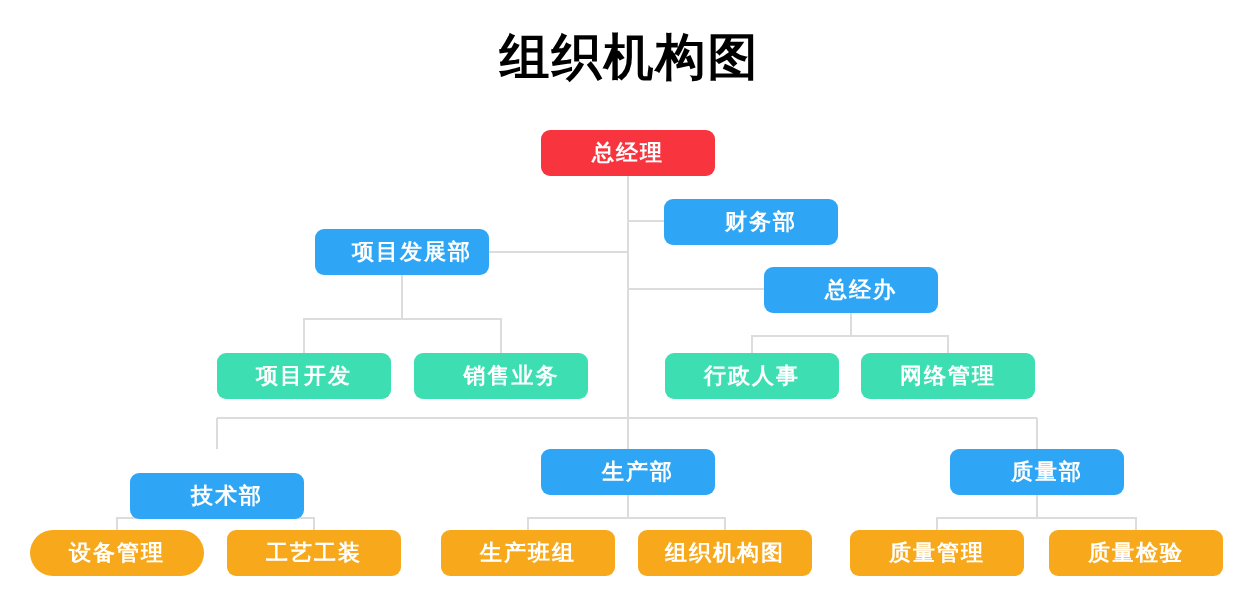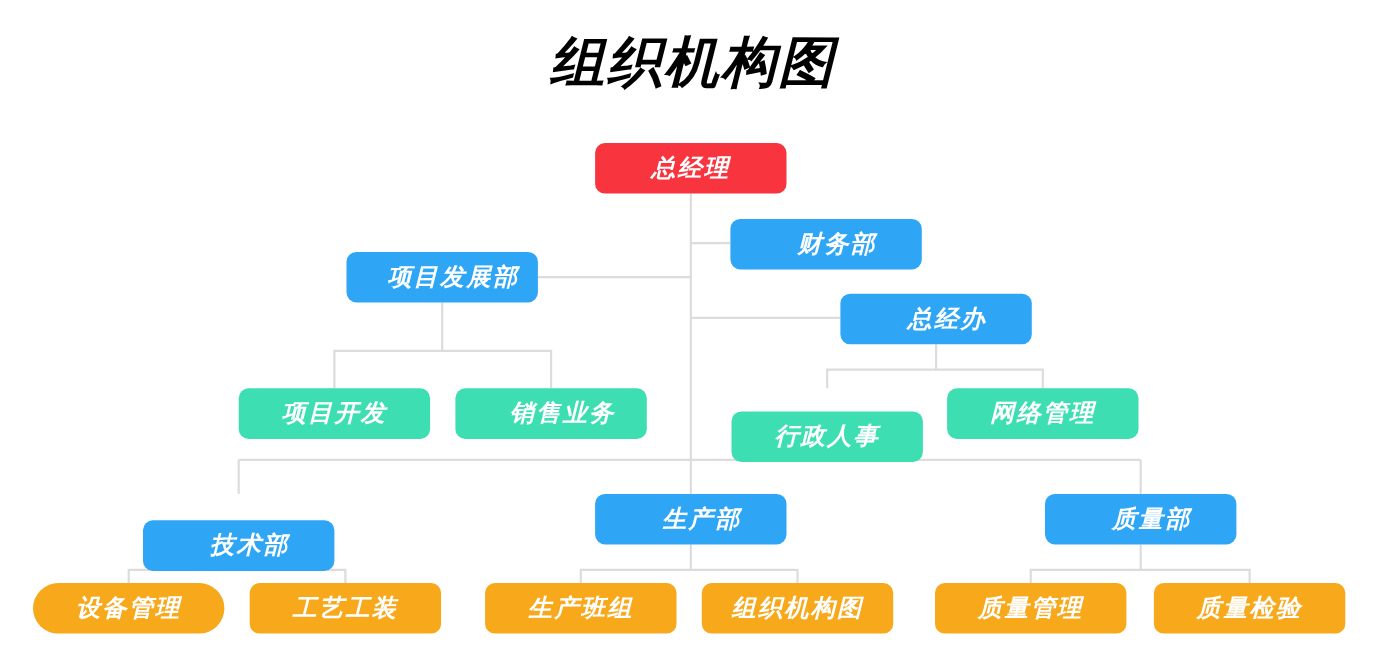--- a/index.html
+++ b/index.html
@@ -7,21 +7,20 @@
     padding: 0;
     background: var(--background, #ffffff);
     font-family: "Liberation Sans", "DejaVu Sans", sans-serif;
   }
   .canvas {
     position: relative;
     width: 1259px;
     height: 608px;
     background: var(--background, #ffffff);
     overflow: hidden;
-    font-style: italic;
   }
   .chart-title {
     position: absolute;
     top: 24px;
     left: 0;
     width: 1259px;
     margin: 0;
     text-align: center;
     font-size: 50px;
     font-weight: 900;
@@ -84,21 +83,21 @@
   </svg>
 
   <div class="node c-root" style="left:541px;  top:130px;">总经理</div>
 
   <div class="node c-blue" style="left:664px;  top:199px;">财务部</div>
   <div class="node c-blue" style="left:315px;  top:229px;">项目发展部</div>
   <div class="node c-blue" style="left:764px;  top:267px;">总经办</div>
 
   <div class="node c-teal" style="left:217px;  top:353px;">项目开发</div>
   <div class="node c-teal" style="left:414px;  top:353px;padding-left:21px;">销售业务</div>
-  <div class="node c-teal" style="left:665px;  top:374px;">行政人事</div>
+  <div class="node c-teal" style="left:665px;  top:353px;">行政人事</div>
   <div class="node c-teal" style="left:861px;  top:353px;">网络管理</div>
 
   <div class="node c-blue" style="left:130px;  top:473px;">技术部</div>
   <div class="node c-blue" style="left:541px;  top:449px;">生产部</div>
   <div class="node c-blue" style="left:950px;  top:449px;">质量部</div>
 
   <div class="node c-orange" style="left:30px;   top:530px;border-radius:23px;">设备管理</div>
   <div class="node c-orange" style="left:227px;  top:530px;">工艺工装</div>
   <div class="node c-orange" style="left:441px;  top:530px;">生产班组</div>
   <div class="node c-orange" style="left:638px;  top:530px;">组织机构图</div>

